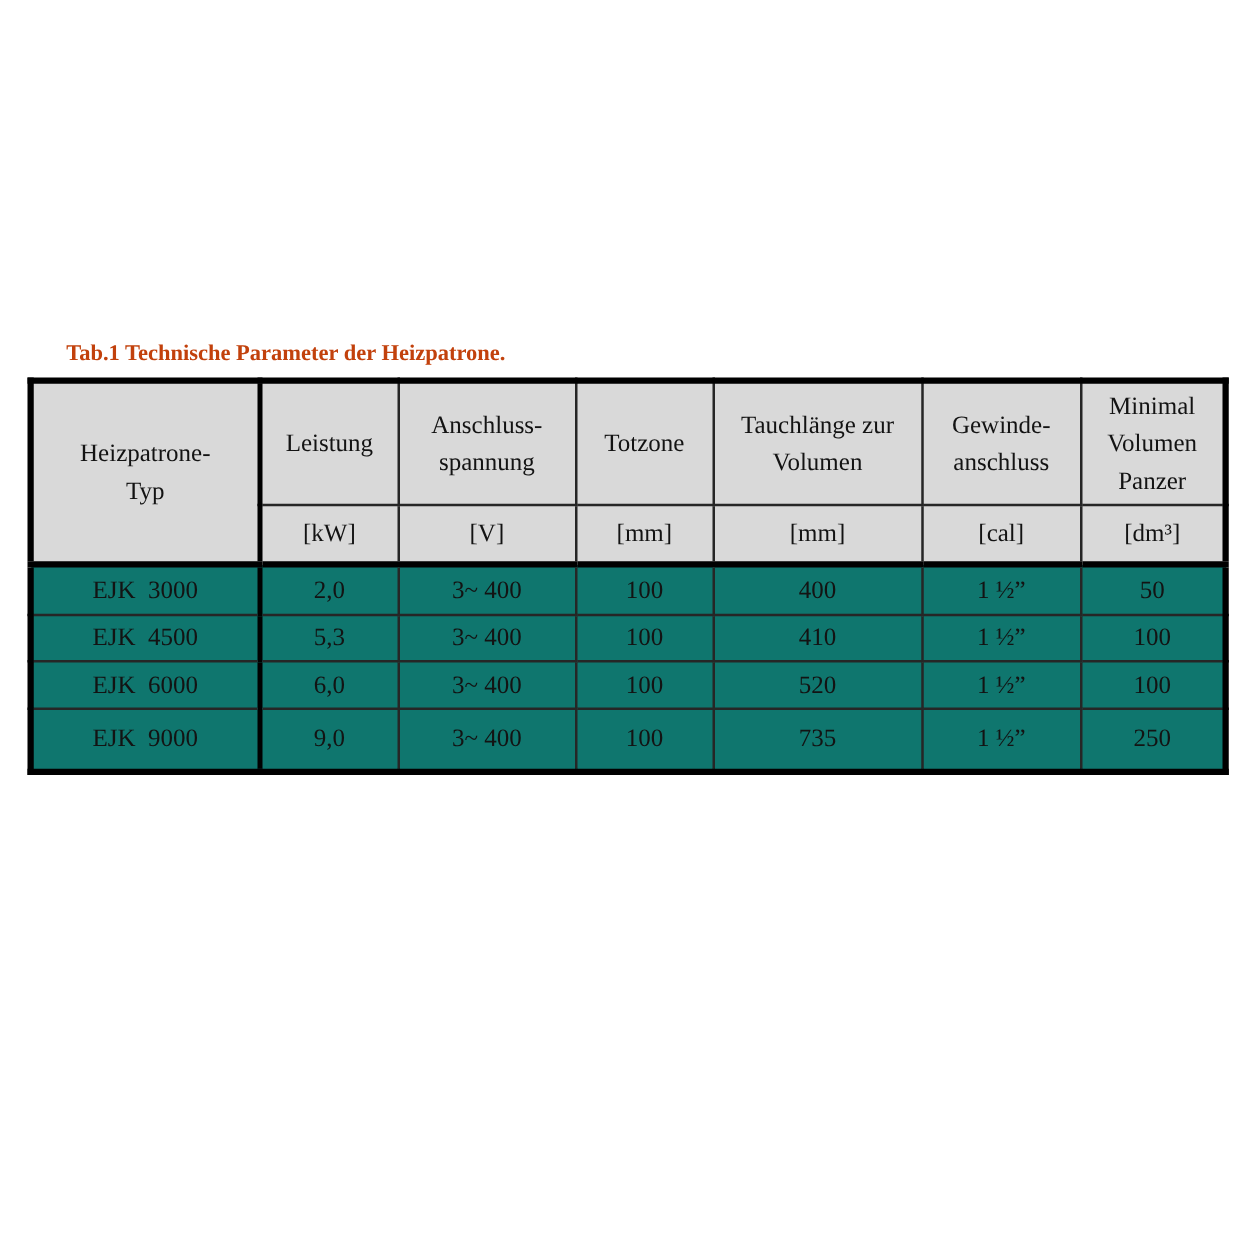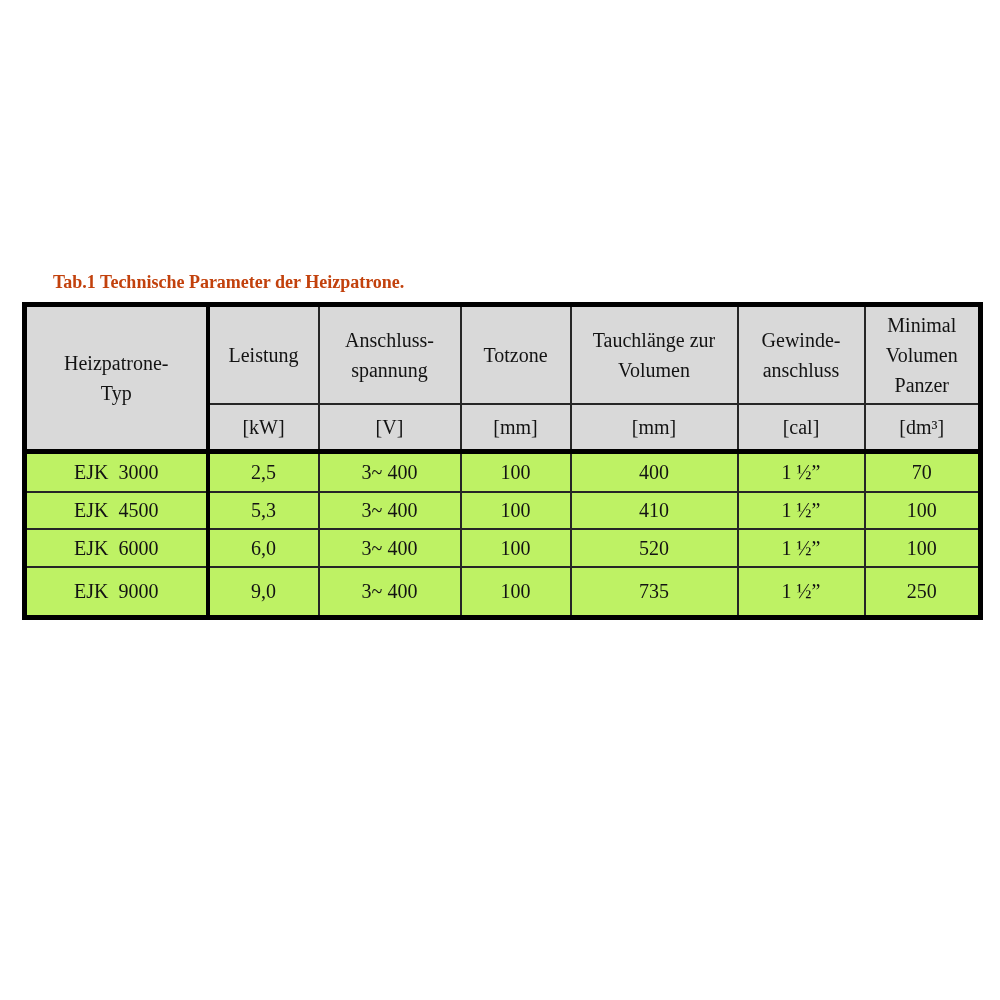--- a/index.html
+++ b/index.html
@@ -50,21 +50,21 @@
   
   .params thead tr.units th { border-bottom: 5px solid #000000; }
   th.type-head {
     border-right: 4px solid #000000;
     border-bottom: 5px solid #000000;
   }
   td.type-col { border-right: 4px solid #000000; }
   .params tbody td {
     font-size: 20px;
     white-space: pre;
-    background: #bef264;
+    background: #0f766e;
   }
   .params tbody tr:nth-child(1) td { height: 37px; }
   .params tbody tr:nth-child(2) td { height: 35px; text-align: center; }
   .params tbody tr:nth-child(3) td { height: 36px; }
   .params tbody tr:nth-child(4) td { height: 47px; }
 </style>
 </head>
 <body>
 
 <div class="content">
@@ -101,26 +101,26 @@
           <th>[V]</th>
           <th>[mm]</th>
           <th>[mm]</th>
           <th>[cal]</th>
           <th>[dm³]</th>
         </tr>
       </thead>
     <tbody id="tbody">
         <tr>
           <td class="type-col">EJK  3000</td>
-          <td>2,5</td>
+          <td>2,0</td>
           <td>3~ 400</td>
           <td>100</td>
           <td>400</td>
           <td>1 ½”</td>
-          <td>70</td>
+          <td>50</td>
         </tr>
         <tr>
           <td class="type-col">EJK  4500</td>
           <td>5,3</td>
           <td>3~ 400</td>
           <td>100</td>
           <td>410</td>
           <td>1 ½”</td>
           <td>100</td>
         </tr>

